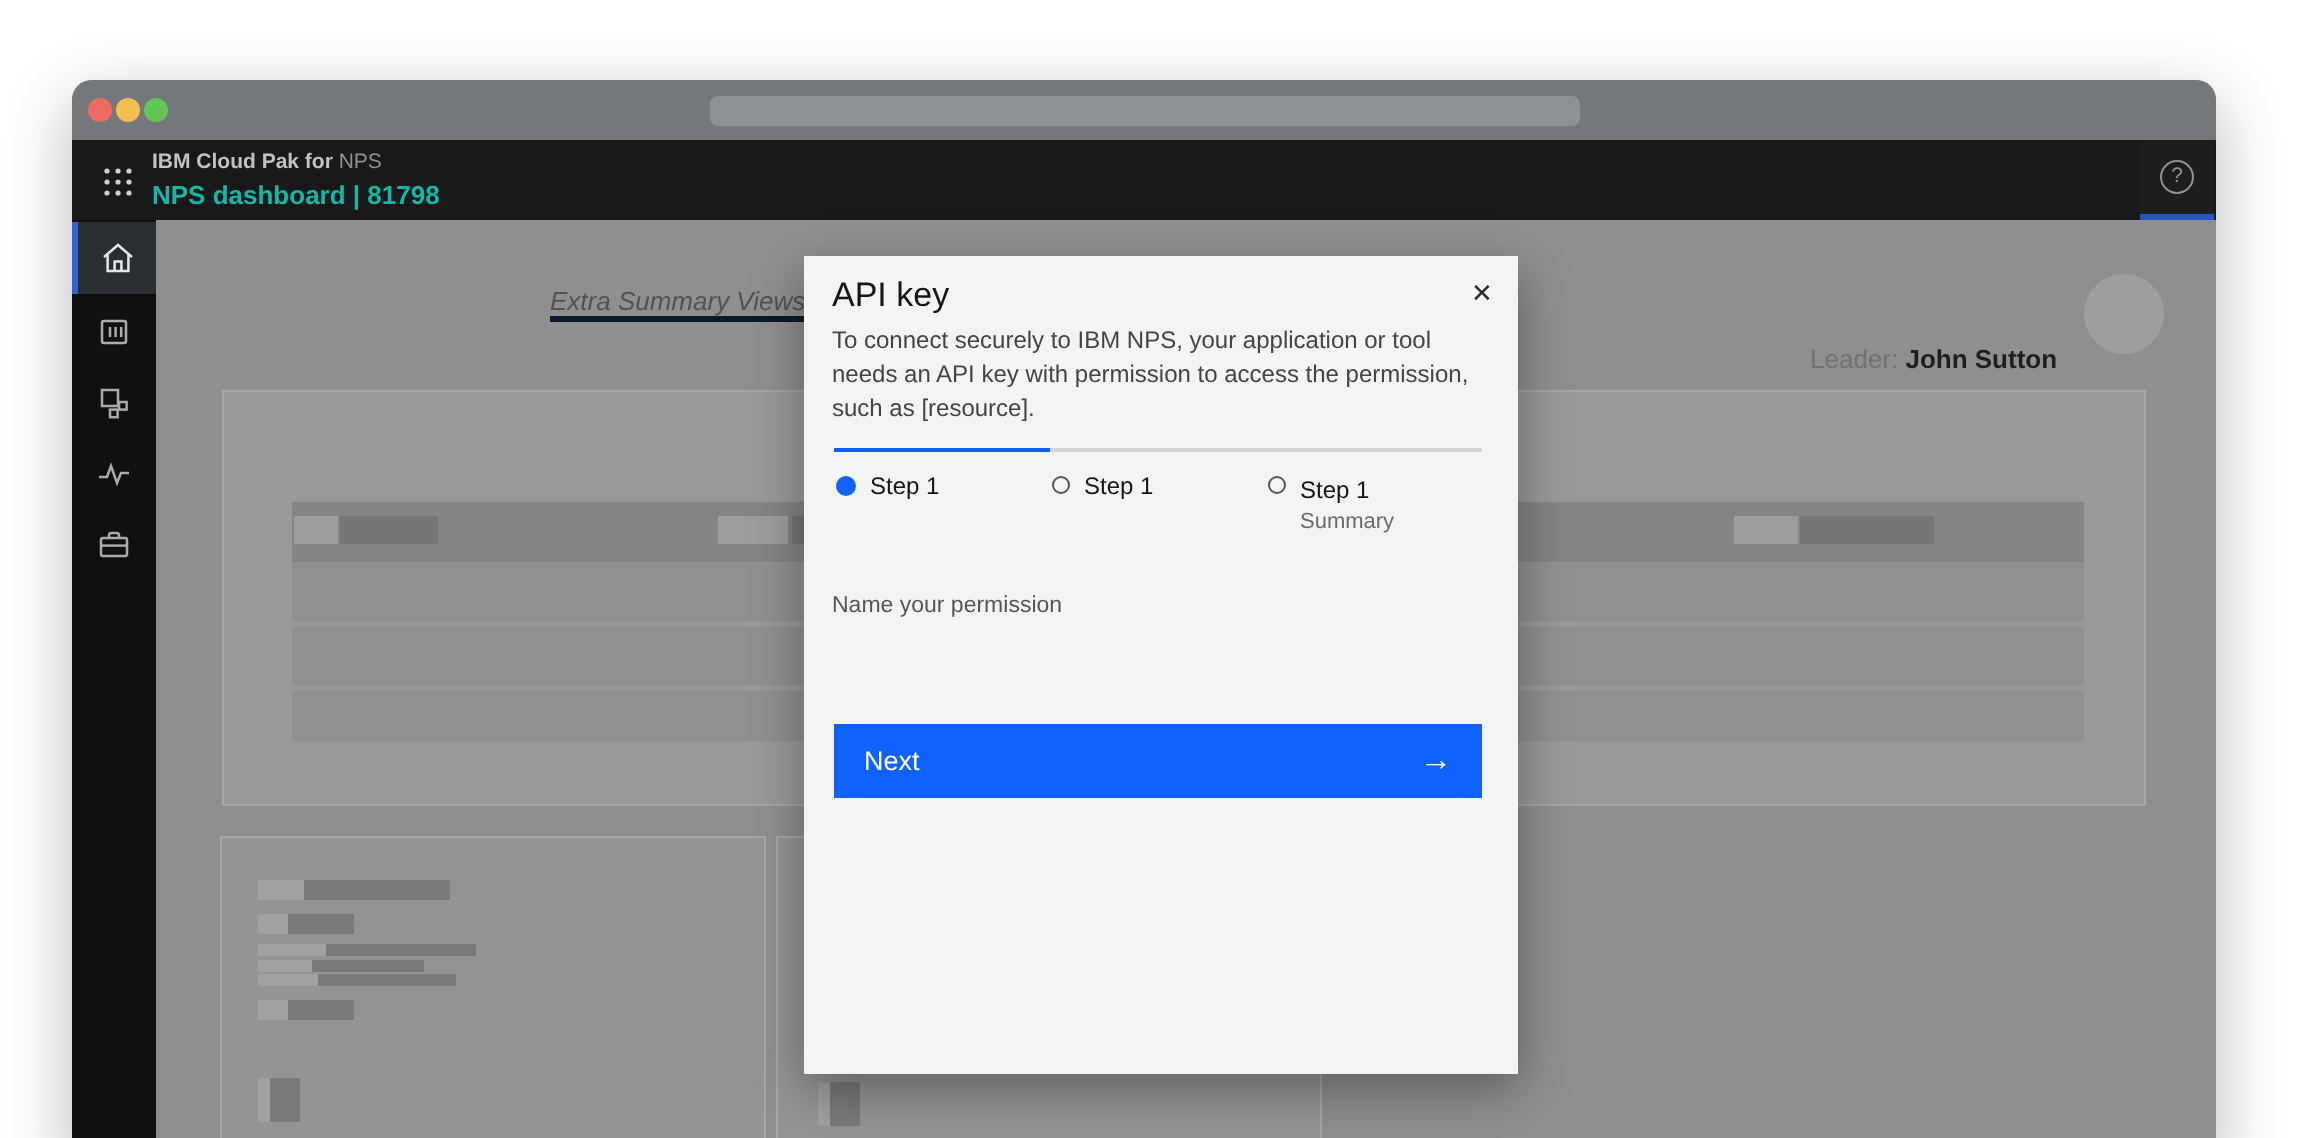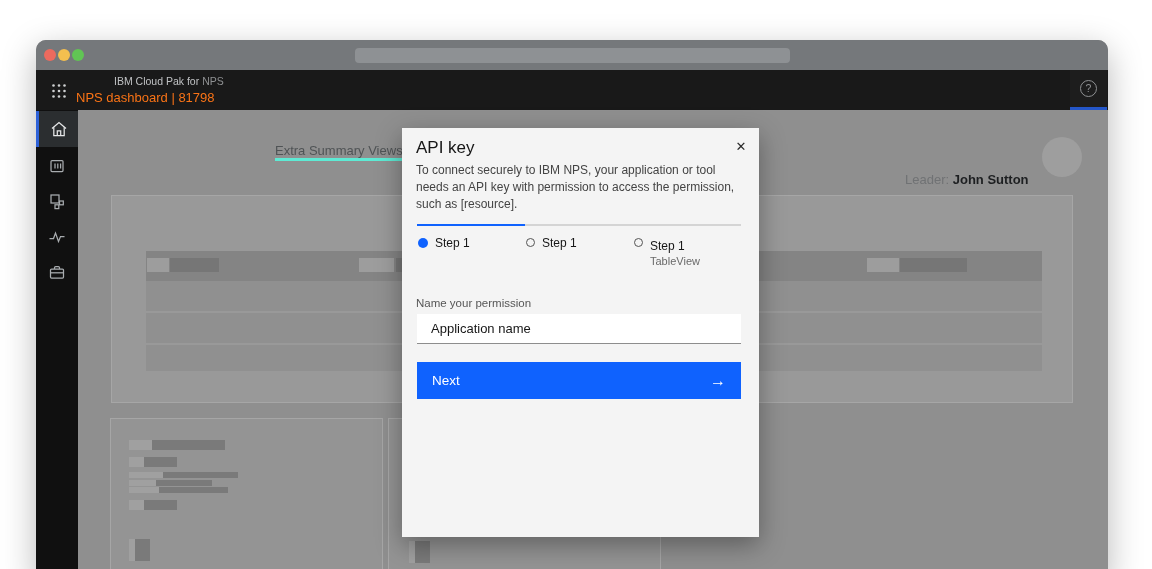--- a/index.html
+++ b/index.html
@@ -15,39 +15,39 @@
   .light.red { left:8px;  background:#ed6a5e; }
   .light.yellow { left:22px; background:#f4bf4f; }
   .light.green { left:36px; background:#61c554; }
   .urlpill { position:absolute; left:319px; top:8px; width:435px; height:15px; border-radius:4px; background:#8e9194; }
 
   
   .app-header { position:absolute; left:0; top:30px; width:1072px; height:40px; background:#191919; }
   .grid-icon { position:absolute; left:15px; top:13px; width:16px; height:16px; }
   .hdr-text { position:absolute; left:40px; top:5px; line-height:1.25; white-space:nowrap; }
   .eyebrow { font-size:10.5px; color:#8e9092; }
-  .eyebrow b { color:#c0c2c4; font-weight:400;margin-left:38px; }
-  .hdr-title { font-size:13px; font-weight:400; color:#f97316; margin-top:2px; }
+  .eyebrow b { color:#c0c2c4; font-weight:700; }
+  .hdr-title { font-size:13px; font-weight:700; color:#14b8a6; margin-top:2px; }
   .help-btn { position:absolute; right:1px; top:0; width:37px; height:40px; background:#1d1d1d;
     border-bottom:3px solid #2456c8; display:flex; align-items:center; justify-content:center; }
   .help-glyph { width:17px; height:17px; border:1.4px solid #8f9193; border-radius:50%;
     color:#8f9193; font-size:10.5px; line-height:14px; text-align:center; }
 
   
   .sidenav { position:absolute; left:0; top:70px; width:42px; height:470px; background:#101010; }
   .nav-item { position:absolute; left:0; width:42px; height:36px; display:flex; align-items:center; justify-content:center; }
   .nav-item.active { background:#2b2e30; border-left:3px solid #2e62d9; }
   .nav-item svg { stroke:#a8acaf; fill:none; stroke-width:1.25; }
   .nav-item.active svg { stroke:#e6e7e8; }
 
   
   .content { position:absolute; left:42px; top:70px; width:1030px; height:470px; background:#8f8f8f; overflow:hidden; }
   .tab { position:absolute; top:30px; height:21px; font-size:13px; line-height:21px; }
   .tab.active { border-bottom:3px solid #1e4ca5; color:#141414; font-weight:700; }
-  .tab.inactive { border-bottom:3px solid #5eead4; color:#4f5355; }
+  .tab.inactive { border-bottom:3px solid #0f172a; color:#4f5355;font-style:italic; }
   .leader { position:absolute; left:827px; top:47px; font-size:13px; color:#707274; white-space:nowrap;margin-top:15px; }
   .leader b { color:#1d1f21; font-weight:700; }
   .avatar { position:absolute; left:964px; top:27px; width:40px; height:40px; border-radius:50%; background:#9e9e9e; }
 
   .card { position:absolute; background:#999999; border:1px solid #a6a6a6; }
   .card.tile { background:#949494; }
   .tbl-header { position:absolute; left:34px; top:55px; width:896px; height:30px; background:#848484; }
   .tbl-row { position:absolute; left:34px; width:896px; height:30px; background:#909090; }
   .blk { position:absolute; top:7px; height:14px; }
   .blk.lt { background:#9d9d9d; }
@@ -232,27 +232,26 @@
         <span class="step-label">Step 1</span>
       </div>
       <div class="step">
         <span class="dot inc"></span>
         <span class="step-label">Step 1</span>
       </div>
       <div class="step">
         <span class="dot inc"></span>
         <span>
           <span class="step-label">Step 1</span>
-          <div class="step-note">TableView</div>
+          <div class="step-note">Summary</div>
         </span>
       </div>
     </div>
 
     <div class="f-label">Name your permission</div>
-    <input class="f-input" type="text" value="Application name" style="">
 
     <button class="next-btn">
       <span>Next</span>
       <span style="font-size:16px;">→</span>
     </button>
   </div>
 
 </div>
 
 </body></html>

